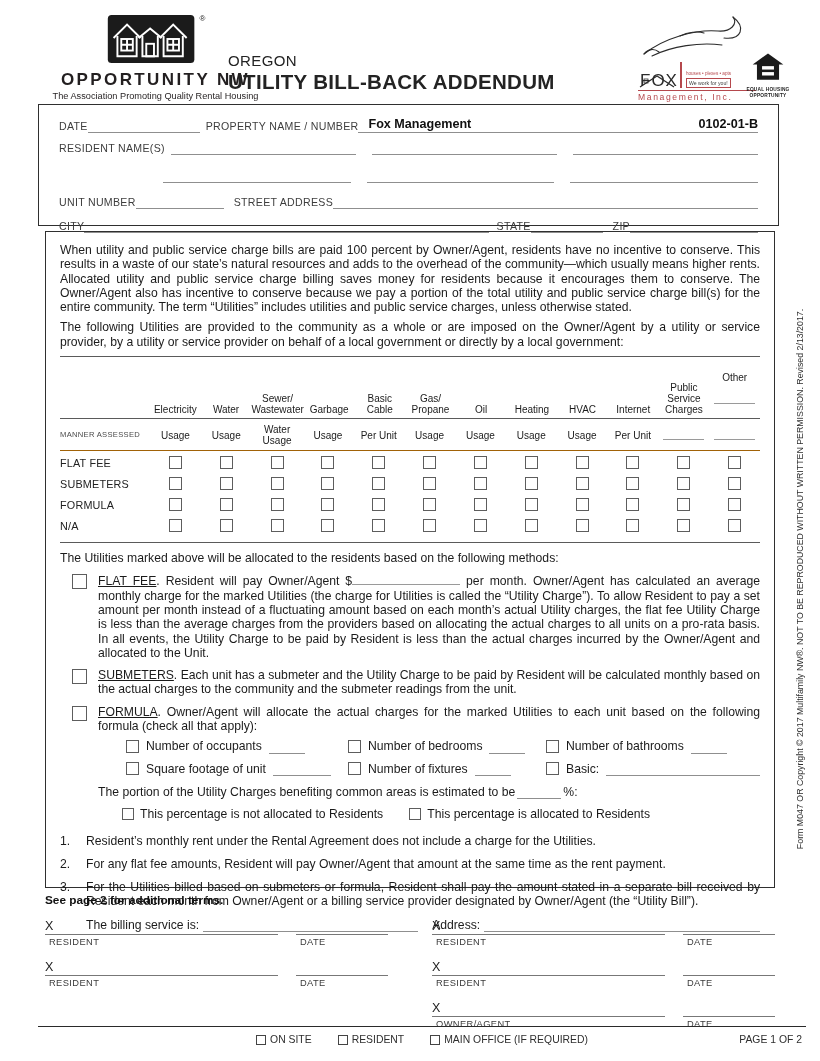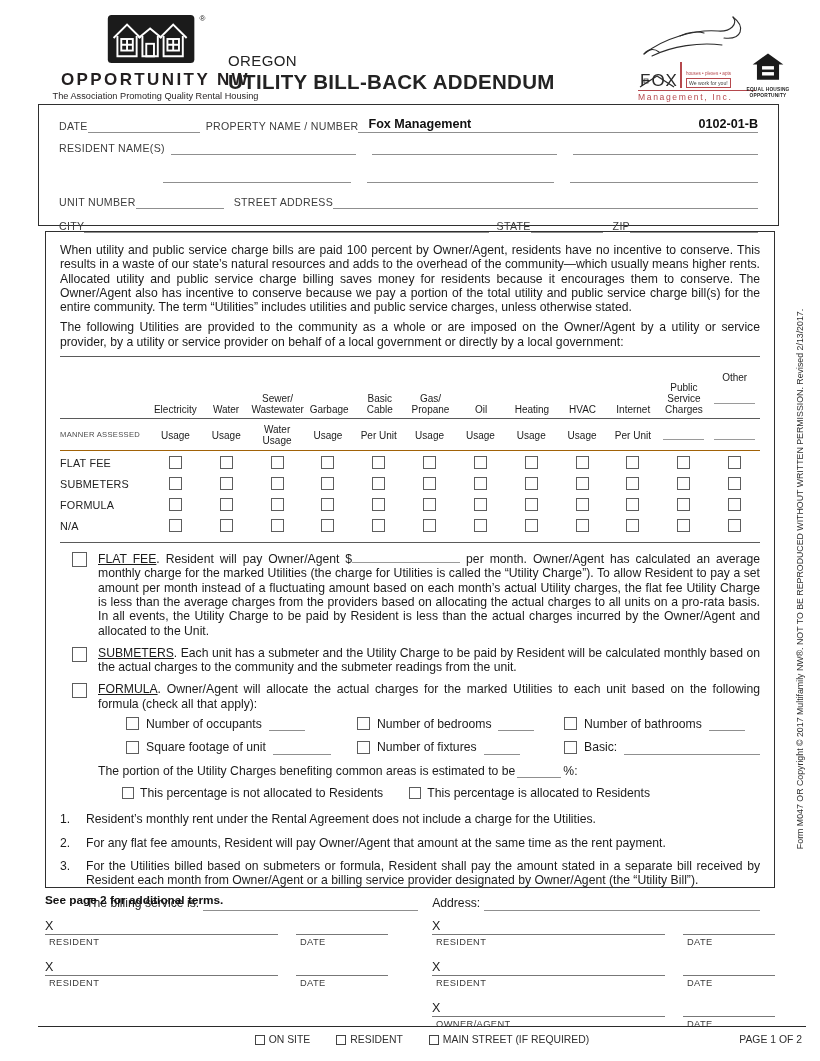--- a/index.html
+++ b/index.html
@@ -50,21 +50,21 @@
   .urow-lbl{font-size:10.8px;color:#222;text-align:left;letter-spacing:.2px;}
   .cb{display:inline-block;width:11px;height:11px;border:1.6px solid #5d5d5d;background:#fff;box-sizing:content-box;}
 
   
   .alloc-intro{margin-top:8px;}
   .method{display:flex;gap:11px;margin:8px 0 0 12px;}
   .method .cb{width:13px;height:13px;margin-top:1px;flex:none;}
   .mtext{flex:1;text-align:justify;}
   .mhead{text-decoration:underline;}
   .inline-blank{display:inline-block;border-bottom:1px solid #9a9a9a;height:11px;vertical-align:baseline;}
-  .fopts{margin:6px 0 0 66px;display:grid;grid-template-columns:222px 198px 1fr;row-gap:8px;gap:9px;}
+  .fopts{margin:6px 0 0 66px;display:grid;grid-template-columns:222px 198px 1fr;row-gap:8px;}
   .fopt{display:flex;align-items:flex-end;gap:7px;}
   .fopt .cb{width:11px;height:11px;margin-bottom:1px;flex:none;}
   .fopt .blank{height:11px;}
   .portion{margin:9px 0 0 38px;display:flex;align-items:flex-end;}
   .pctrow{margin:8px 0 0 62px;display:flex;gap:26px;align-items:center;text-align:center;}
   .pctopt{display:flex;gap:6px;align-items:center;}
   .pctopt .cb{width:10px;height:10px;flex:none;}
 
   
   .nitem{display:flex;margin-top:9px;}
@@ -298,20 +298,21 @@
             <div class="ucell"><span class="cb"></span></div>
             <div class="ucell"><span class="cb"></span></div>
             <div class="ucell"><span class="cb"></span></div>
             <div class="ucell"><span class="cb"></span></div>
             <div class="ucell"><span class="cb"></span></div>
             <div class="ucell"><span class="cb"></span></div>
           </div>
       </div>
     </div>
 
+    <div class="alloc-intro">The Utilities marked above will be allocated to the residents based on the following methods:</div>
 
     <div class="method">
       <span class="cb"></span>
       <div class="mtext"><span class="mhead">FLAT FEE</span><span>. Resident will pay Owner/Agent $</span><span class="inline-blank" style="width:108px"></span> <span>per month. Owner/Agent has calculated an average monthly charge for the marked Utilities (the charge for Utilities is called the “Utility Charge”). To allow Resident to pay a set amount per month instead of a fluctuating amount based on each month’s actual Utility charges, the flat fee Utility Charge is less than the average charges from the providers based on allocating the actual charges to all units on a pro-rata basis. In all events, the Utility Charge to be paid by Resident is less than the actual charges incurred by the Owner/Agent and allocated to the Unit.</span></div>
     </div>
 
     <div class="method">
       <span class="cb"></span>
       <div class="mtext"><span class="mhead">SUBMETERS</span><span>. Each unit has a submeter and the Utility Charge to be paid by Resident will be calculated monthly based on the actual charges to the community and the submeter readings from the unit.</span></div>
     </div>
@@ -456,21 +457,21 @@
       <span class="fcopy">
           <span class="fcb"></span>
           <span>ON SITE</span>
         </span>
       <span class="fcopy">
           <span class="fcb"></span>
           <span>RESIDENT</span>
         </span>
       <span class="fcopy">
           <span class="fcb"></span>
-          <span>MAIN STREET (IF REQUIRED)</span>
+          <span>MAIN OFFICE (IF REQUIRED)</span>
         </span>
     </div>
     <div class="fpage">PAGE 1 OF 2</div>
   </div>
 
   <div class="side-note">Form M047 OR Copyright © 2017 Multifamily NW®. NOT TO BE REPRODUCED WITHOUT WRITTEN PERMISSION. Revised 2/13/2017.</div>
 
 </div>
 
 </body></html>

